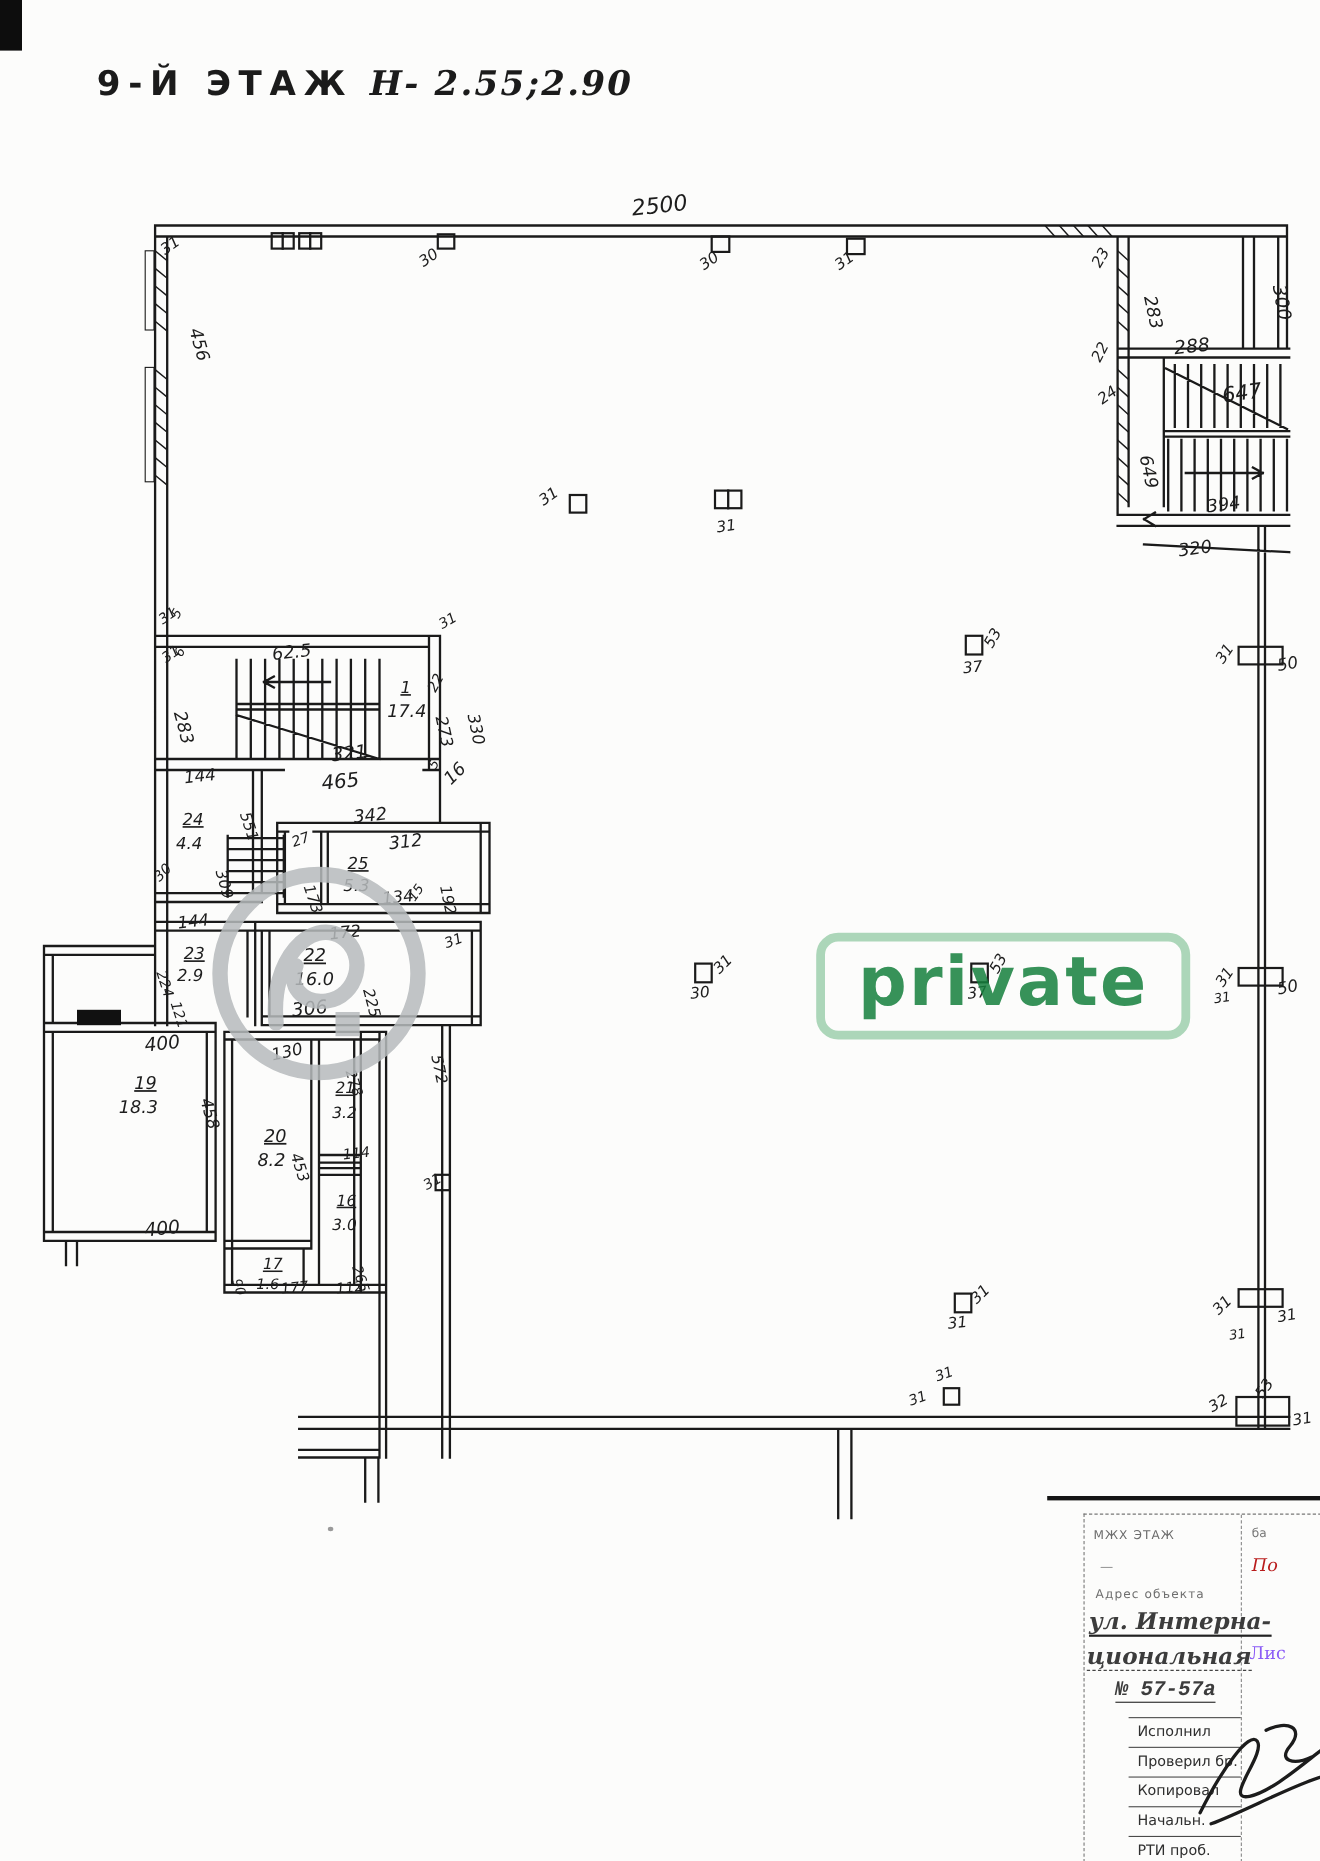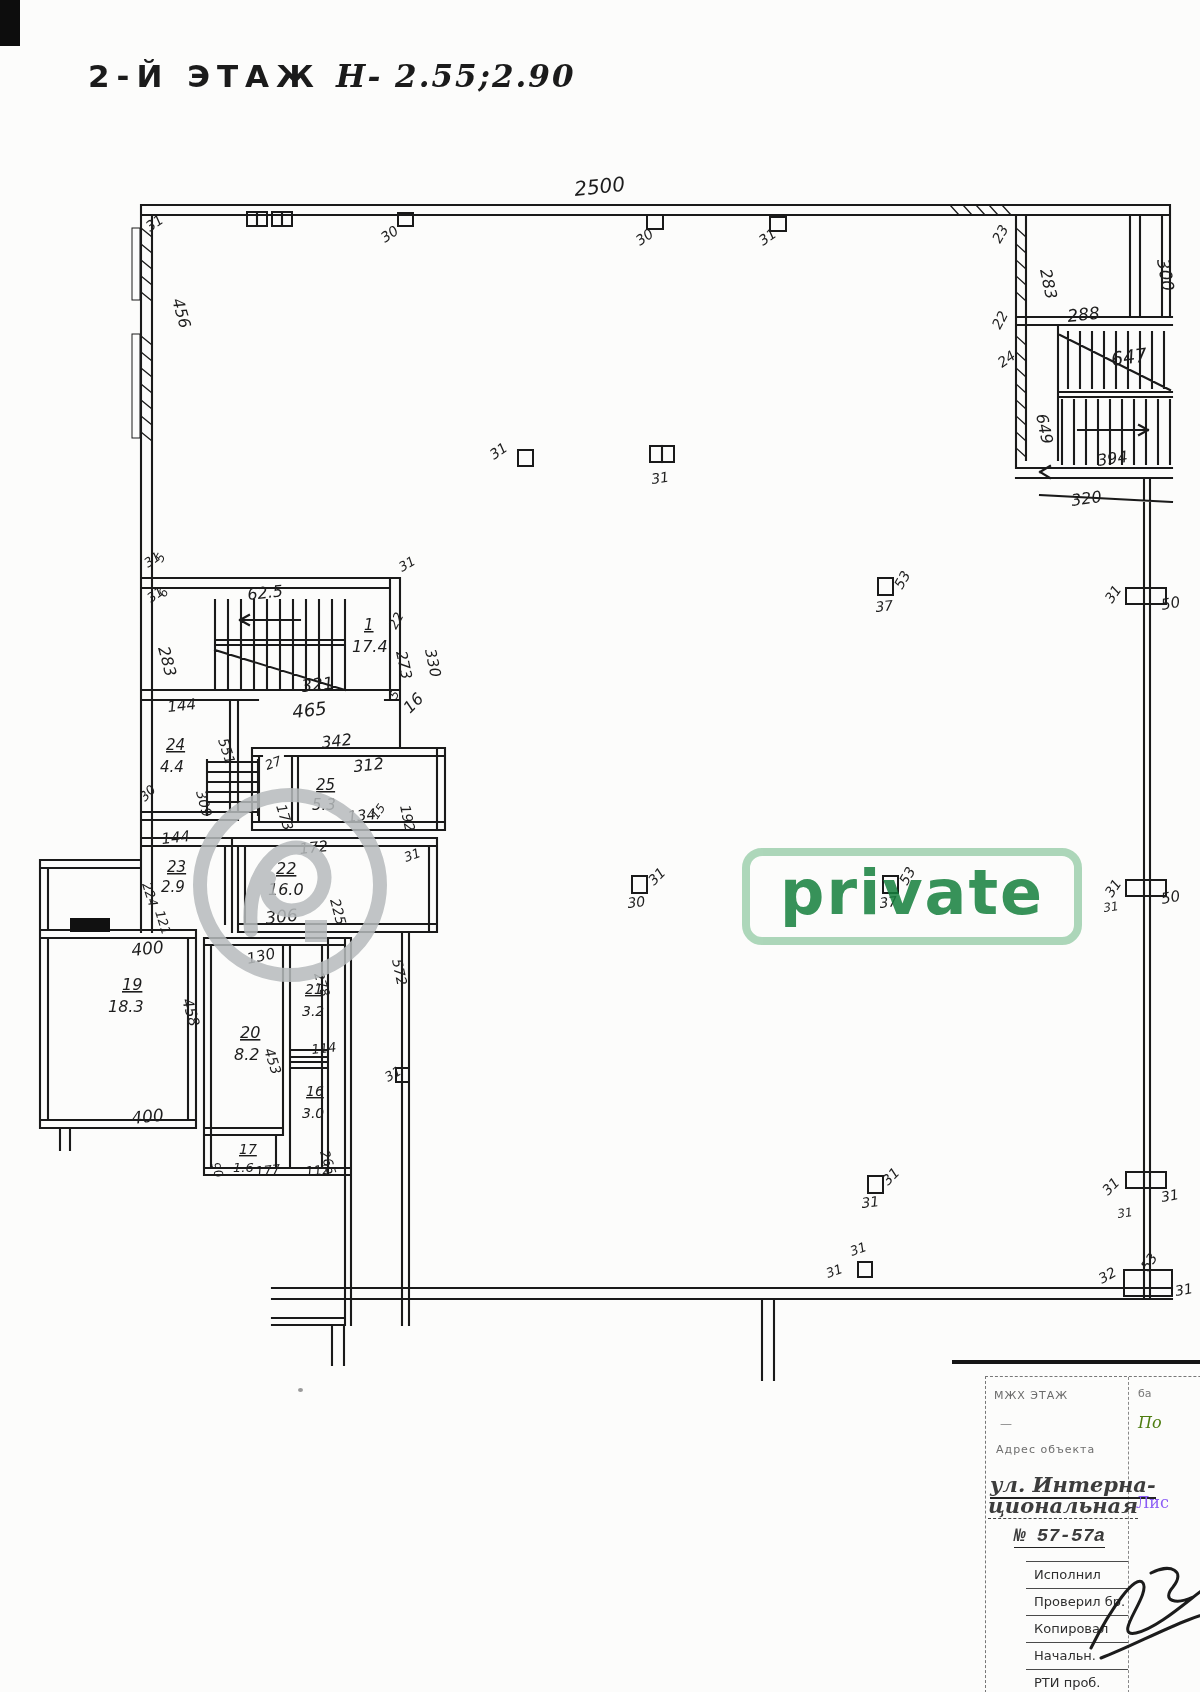--- a/index.html
+++ b/index.html
@@ -28,23 +28,23 @@
   .wm-badge{position:absolute;left:742px;top:848px;border:8px solid;border-radius:20px;
             padding:0 30px 8px 30px;font-size:62px;font-weight:bold;letter-spacing:2px;}
   
   .titleblock{position:absolute;left:985px;top:1376px;width:260px;height:316px;
               border-top:1px dashed #777;border-left:1px dashed #777;font-size:12px;color:#3c3c3c;}
   .tb-divider{position:absolute;left:142px;top:0;width:0;height:316px;border-left:1px dashed #888;}
   .tb-org{position:absolute;left:8px;top:12px;width:130px;font-size:11px;letter-spacing:1px;color:#6b6b6b;}
   .tb-dash{position:absolute;left:14px;top:40px;color:#8a8a8a;}
   .tb-corner-top{position:absolute;left:152px;top:10px;color:#777;font-size:11px;}
   .tb-corner-note{position:absolute;left:152px;top:36px;font-style:italic;font-family:"DejaVu Serif",serif;
-                  font-size:16px;color:#4d7c0f;text-align:right;}
+                  font-size:16px;color:#b91c1c;text-align:right;}
   .tb-addr-label{position:absolute;left:10px;top:66px;font-size:11px;color:#6e6e6e;letter-spacing:1px;}
-  .tb-addr1{position:absolute;left:4px;top:95px;font-size:21px;font-weight:bold;font-style:italic;
+  .tb-addr1{position:absolute;left:4px;top:84px;font-size:21px;font-weight:bold;font-style:italic;
             font-family:"DejaVu Serif",serif;border-bottom:2px solid #222;}
   .tb-addr2{position:absolute;left:2px;top:116px;font-size:21px;font-weight:bold;font-style:italic;
             font-family:"DejaVu Serif",serif;border-bottom:1px dashed #444;}
   .tb-addr3{position:absolute;left:28px;top:148px;font-size:19px;font-weight:bold;font-style:italic;
             font-family:Liberation Mono, monospace;border-bottom:1px solid #222;}
   .tb-sheet{position:absolute;left:150px;top:116px;font-size:16px;
             font-family:"DejaVu Serif",serif;color:#8b5cf6;}
   .tb-rows{position:absolute;left:0;top:184px;width:142px;}
   .tb-row{height:26px;line-height:26px;padding-left:8px;border-top:1px solid #4a4a4a;font-size:13px;color:#2f2f2f;margin-left:40px;}
   .tb-sign{position:absolute;left:95px;top:176px;}
@@ -52,21 +52,21 @@
 </head>
 <body>
 
 <div id="page">
 
   <div class="corner-black"></div>
   <div class="speck"></div>
   <div class="tb-topline"></div>
 
   <div class="drawing-title">
-    <span class="pfx">2-Й ЭТАЖ</span>
+    <span class="pfx">9-Й ЭТАЖ</span>
     <span class="val">Н- 2.55;2.90</span>
   </div>
 
   <svg class="plan" width="1200" height="1692" viewBox="0 0 1200 1692">
 
     <g>
       <path class="walls" d="
         M141 205 H1170 M141 215 H1170
         M141 205 V932 M152 215 V932
         M1016 215 V468 M1026 215 V460

